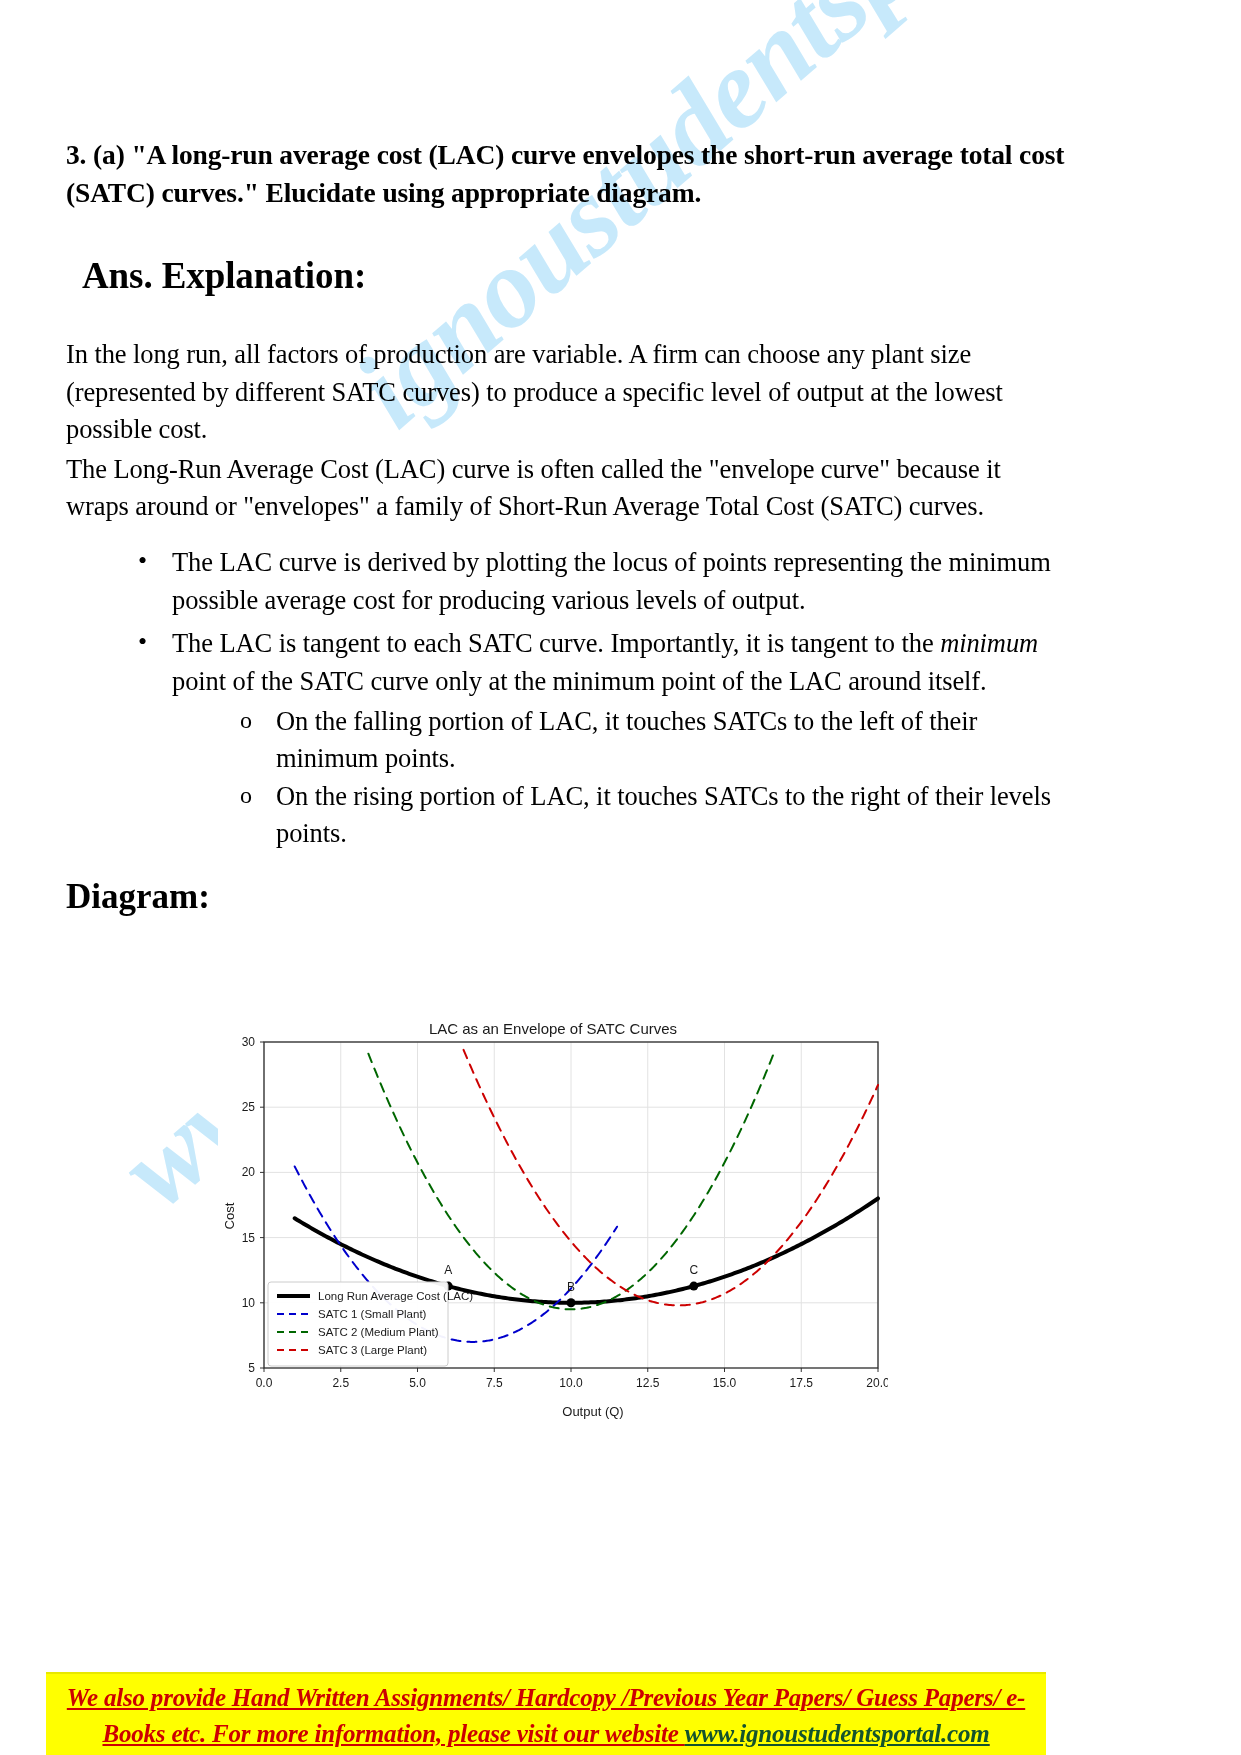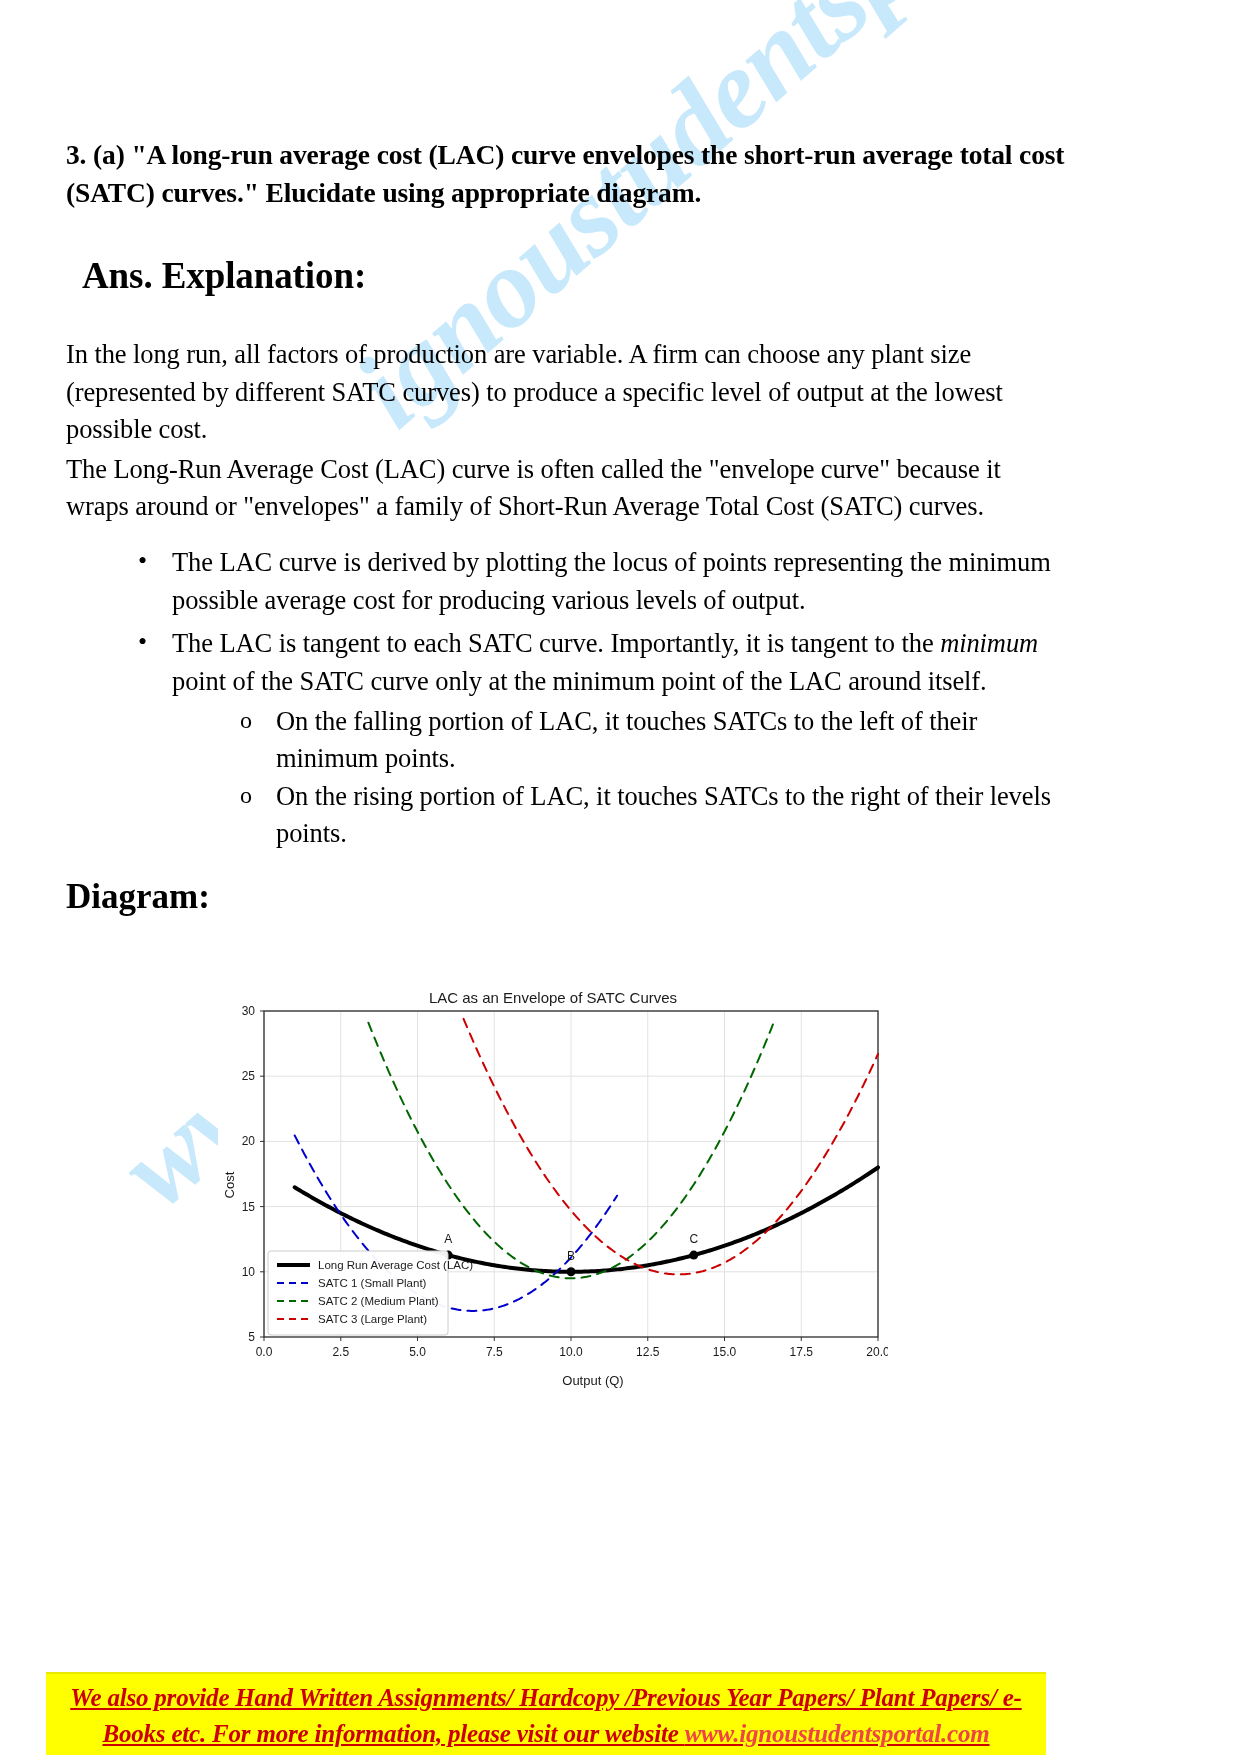--- a/index.html
+++ b/index.html
@@ -106,21 +106,21 @@
     font-size:35px;
     font-weight:700;
     margin:0;
     padding-top:18px;
   }
   em.it{font-style:italic;text-align:center;}
 
   
   .figure-wrap{
     position:absolute;
-    left:218px;top:985px;
+    left:218px;top:1016px;
     width:670px;height:410px;
     z-index:10;
   }
   .chart-svg{display:block;}
 
   
   .footer{
     position:absolute;
     left:46px;top:1672px;
     width:1000px;
@@ -134,21 +134,22 @@
     font-family:"Liberation Serif", serif;
     font-style:italic;
     font-weight:700;
     font-size:25px;
     color:#cc0000;
     text-decoration:underline;
     line-height:1.42;
     letter-spacing:-0.2px;
   }
   .footer-url{
-    color:#ef4444;
+    color:#14532d;
+    text-decoration:underline;
     font-weight:700;
     font-style:italic;
   }
 </style>
 </head>
 <body>
 
 <div class="page">
 
   <div class="wm wm-main">ignoustudentsportal.com</div>
@@ -274,17 +275,17 @@
           <text x="100" y="302" font-size="11.5" font-family="Liberation Sans, sans-serif" fill="#1a1a1a">SATC 1 (Small Plant)</text>
           <line x1="59" y1="316" x2="92" y2="316" stroke="#006600" stroke-width="2" stroke-linecap="butt" stroke-dasharray="7,5"></line>
           <text x="100" y="320" font-size="11.5" font-family="Liberation Sans, sans-serif" fill="#1a1a1a">SATC 2 (Medium Plant)</text>
           <line x1="59" y1="334" x2="92" y2="334" stroke="#cc0000" stroke-width="2" stroke-linecap="butt" stroke-dasharray="7,5"></line>
           <text x="100" y="338" font-size="11.5" font-family="Liberation Sans, sans-serif" fill="#1a1a1a">SATC 3 (Large Plant)</text>
         </g>
     </svg>
   </div>
 
   <div class="footer">
-    <div class="footer-line">We also provide Hand Written Assignments/ Hardcopy /Previous Year Papers/ Plant Papers/ e-</div>
+    <div class="footer-line">We also provide Hand Written Assignments/ Hardcopy /Previous Year Papers/ Guess Papers/ e-</div>
     <div class="footer-line"><span>Books etc. For more information, please visit our website </span><span class="footer-url">www.ignoustudentsportal.com</span></div>
   </div>
 
 </div>
 
 </body></html>

